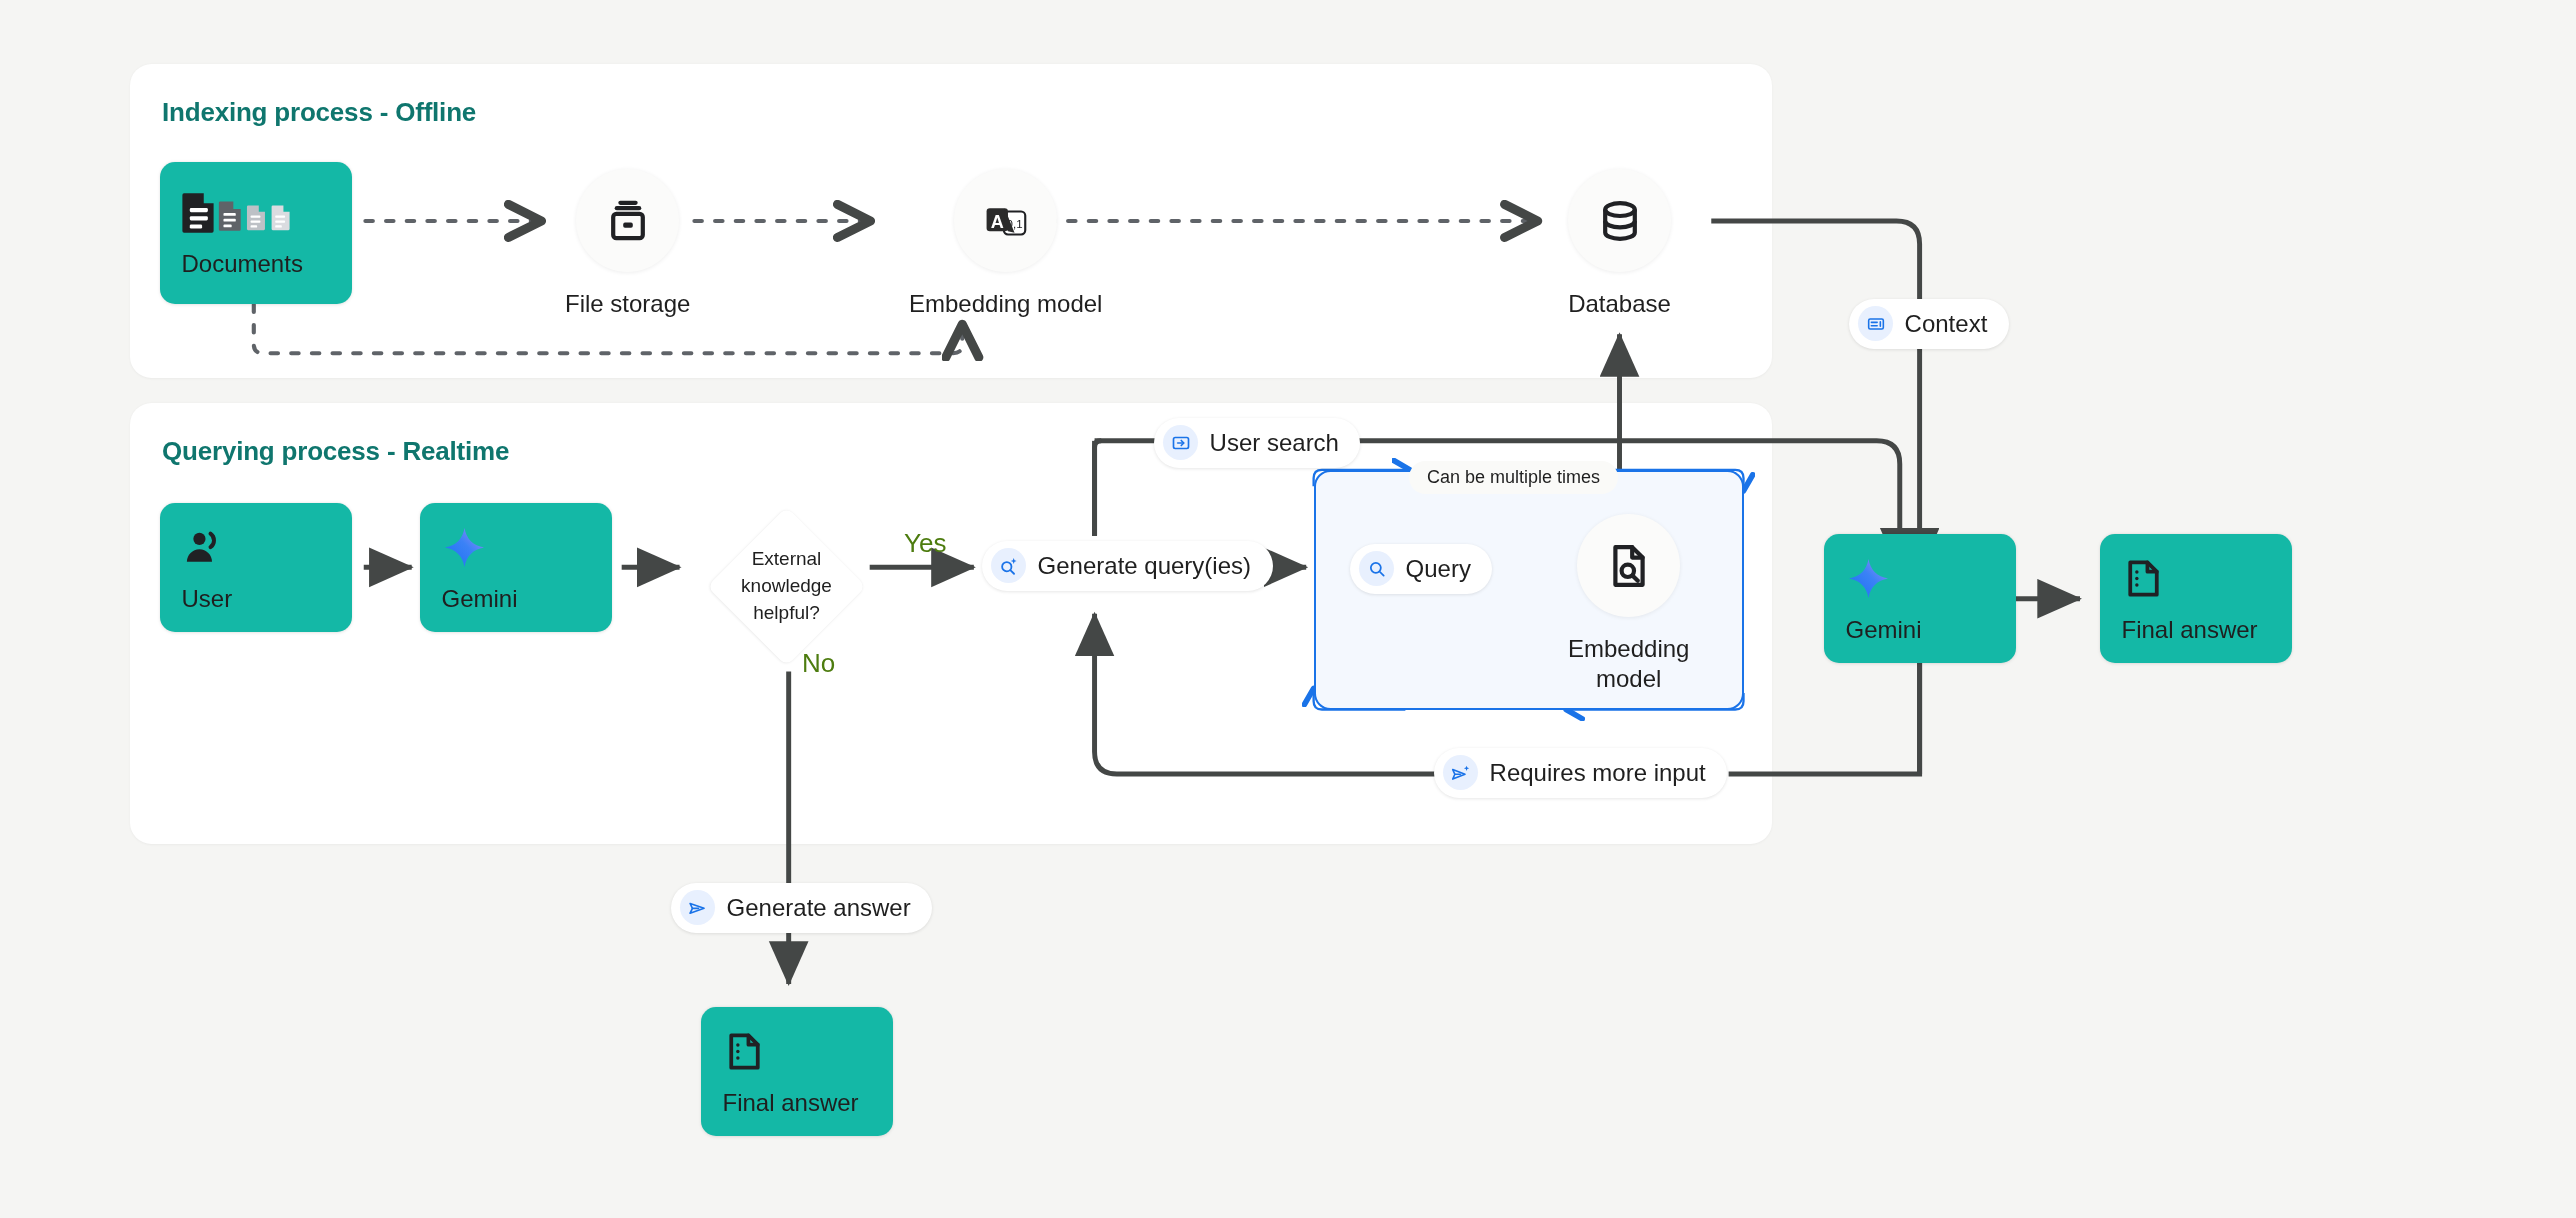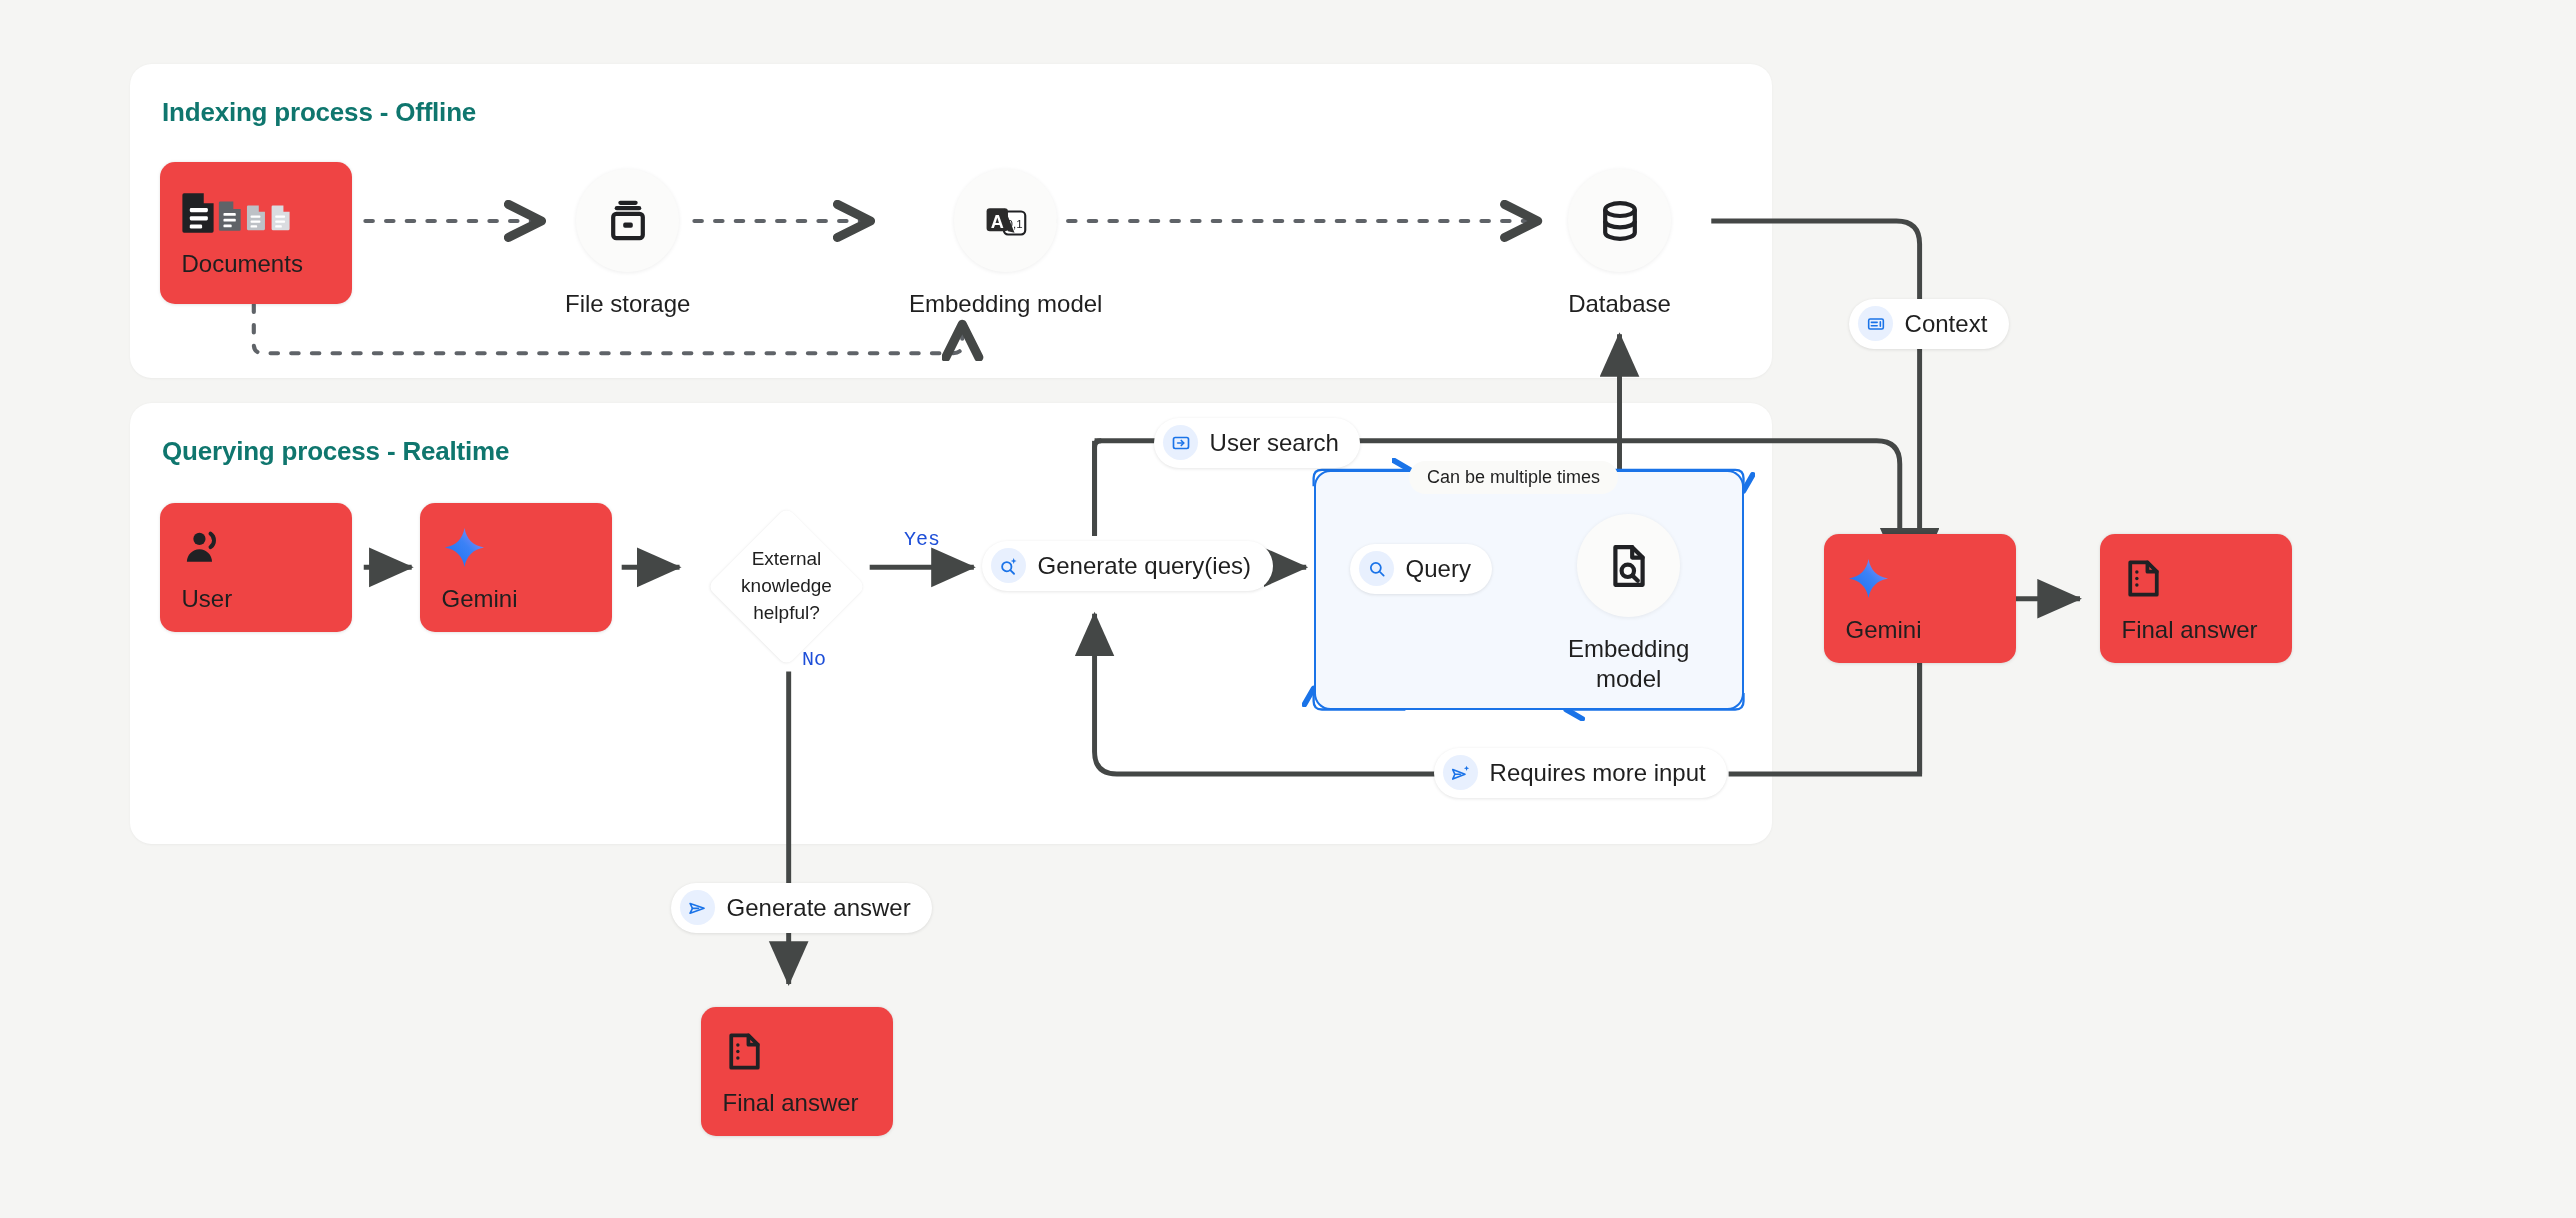--- a/index.html
+++ b/index.html
@@ -19,21 +19,21 @@
   #panel-indexing { left:130px; top:64px; width:1642px; height:314px; }
   #panel-querying { left:130px; top:403px; width:1642px; height:441px; }
 
   .panel-title {
     position:absolute; font-size:26px; color:#0f766e; font-weight:700;
     letter-spacing:-0.2px; white-space:nowrap;
   }
 
   
   .card {
-    position:absolute; background:#ef4444; border-radius:15px;
+    position:absolute; background:#14b8a6; border-radius:15px;
     box-shadow:0 0.8px 3.3px rgba(0,0,0,0.10), 0 0 0 0.8px rgba(0,0,0,0.012);
     display:flex; flex-direction:column; justify-content:center;
     padding-left:21.5px;
   }
   .card .ic { height:51px; display:flex; align-items:center; }
   .card .lbl { font-size:24px; color:#1f1f1f; margin-top:11.6px; white-space:nowrap; }
 
   
   .circ-node { position:absolute; display:flex; flex-direction:column; align-items:center; }
   .circ {
@@ -74,21 +74,21 @@
     justify-content:center;
     font-size:19px; line-height:1.42; color:#1f1f1f; text-align:center;
   }
 
   
   #loopbox {
     position:absolute; left:1314px; top:470px; width:430px; height:240px;
     background:#f4f8fe; border:2.1px solid #1a73e8; border-radius:16.5px;
   }
 
-  .edge-label { position:absolute; font-size:20px; color:#1d4ed8; white-space:nowrap;font-family:Liberation Mono, monospace; }
+  .edge-label { position:absolute; font-size:26px; color:#4d7c0f; white-space:nowrap; }
 
   svg.wires { position:absolute; inset:0; width:2576px; height:1219px; pointer-events:none; }
 </style>
 </head>
 <body>
 
 <div id="stage">
 
   <div class="panel" id="panel-indexing"></div>
   <div class="panel" id="panel-querying"></div>

